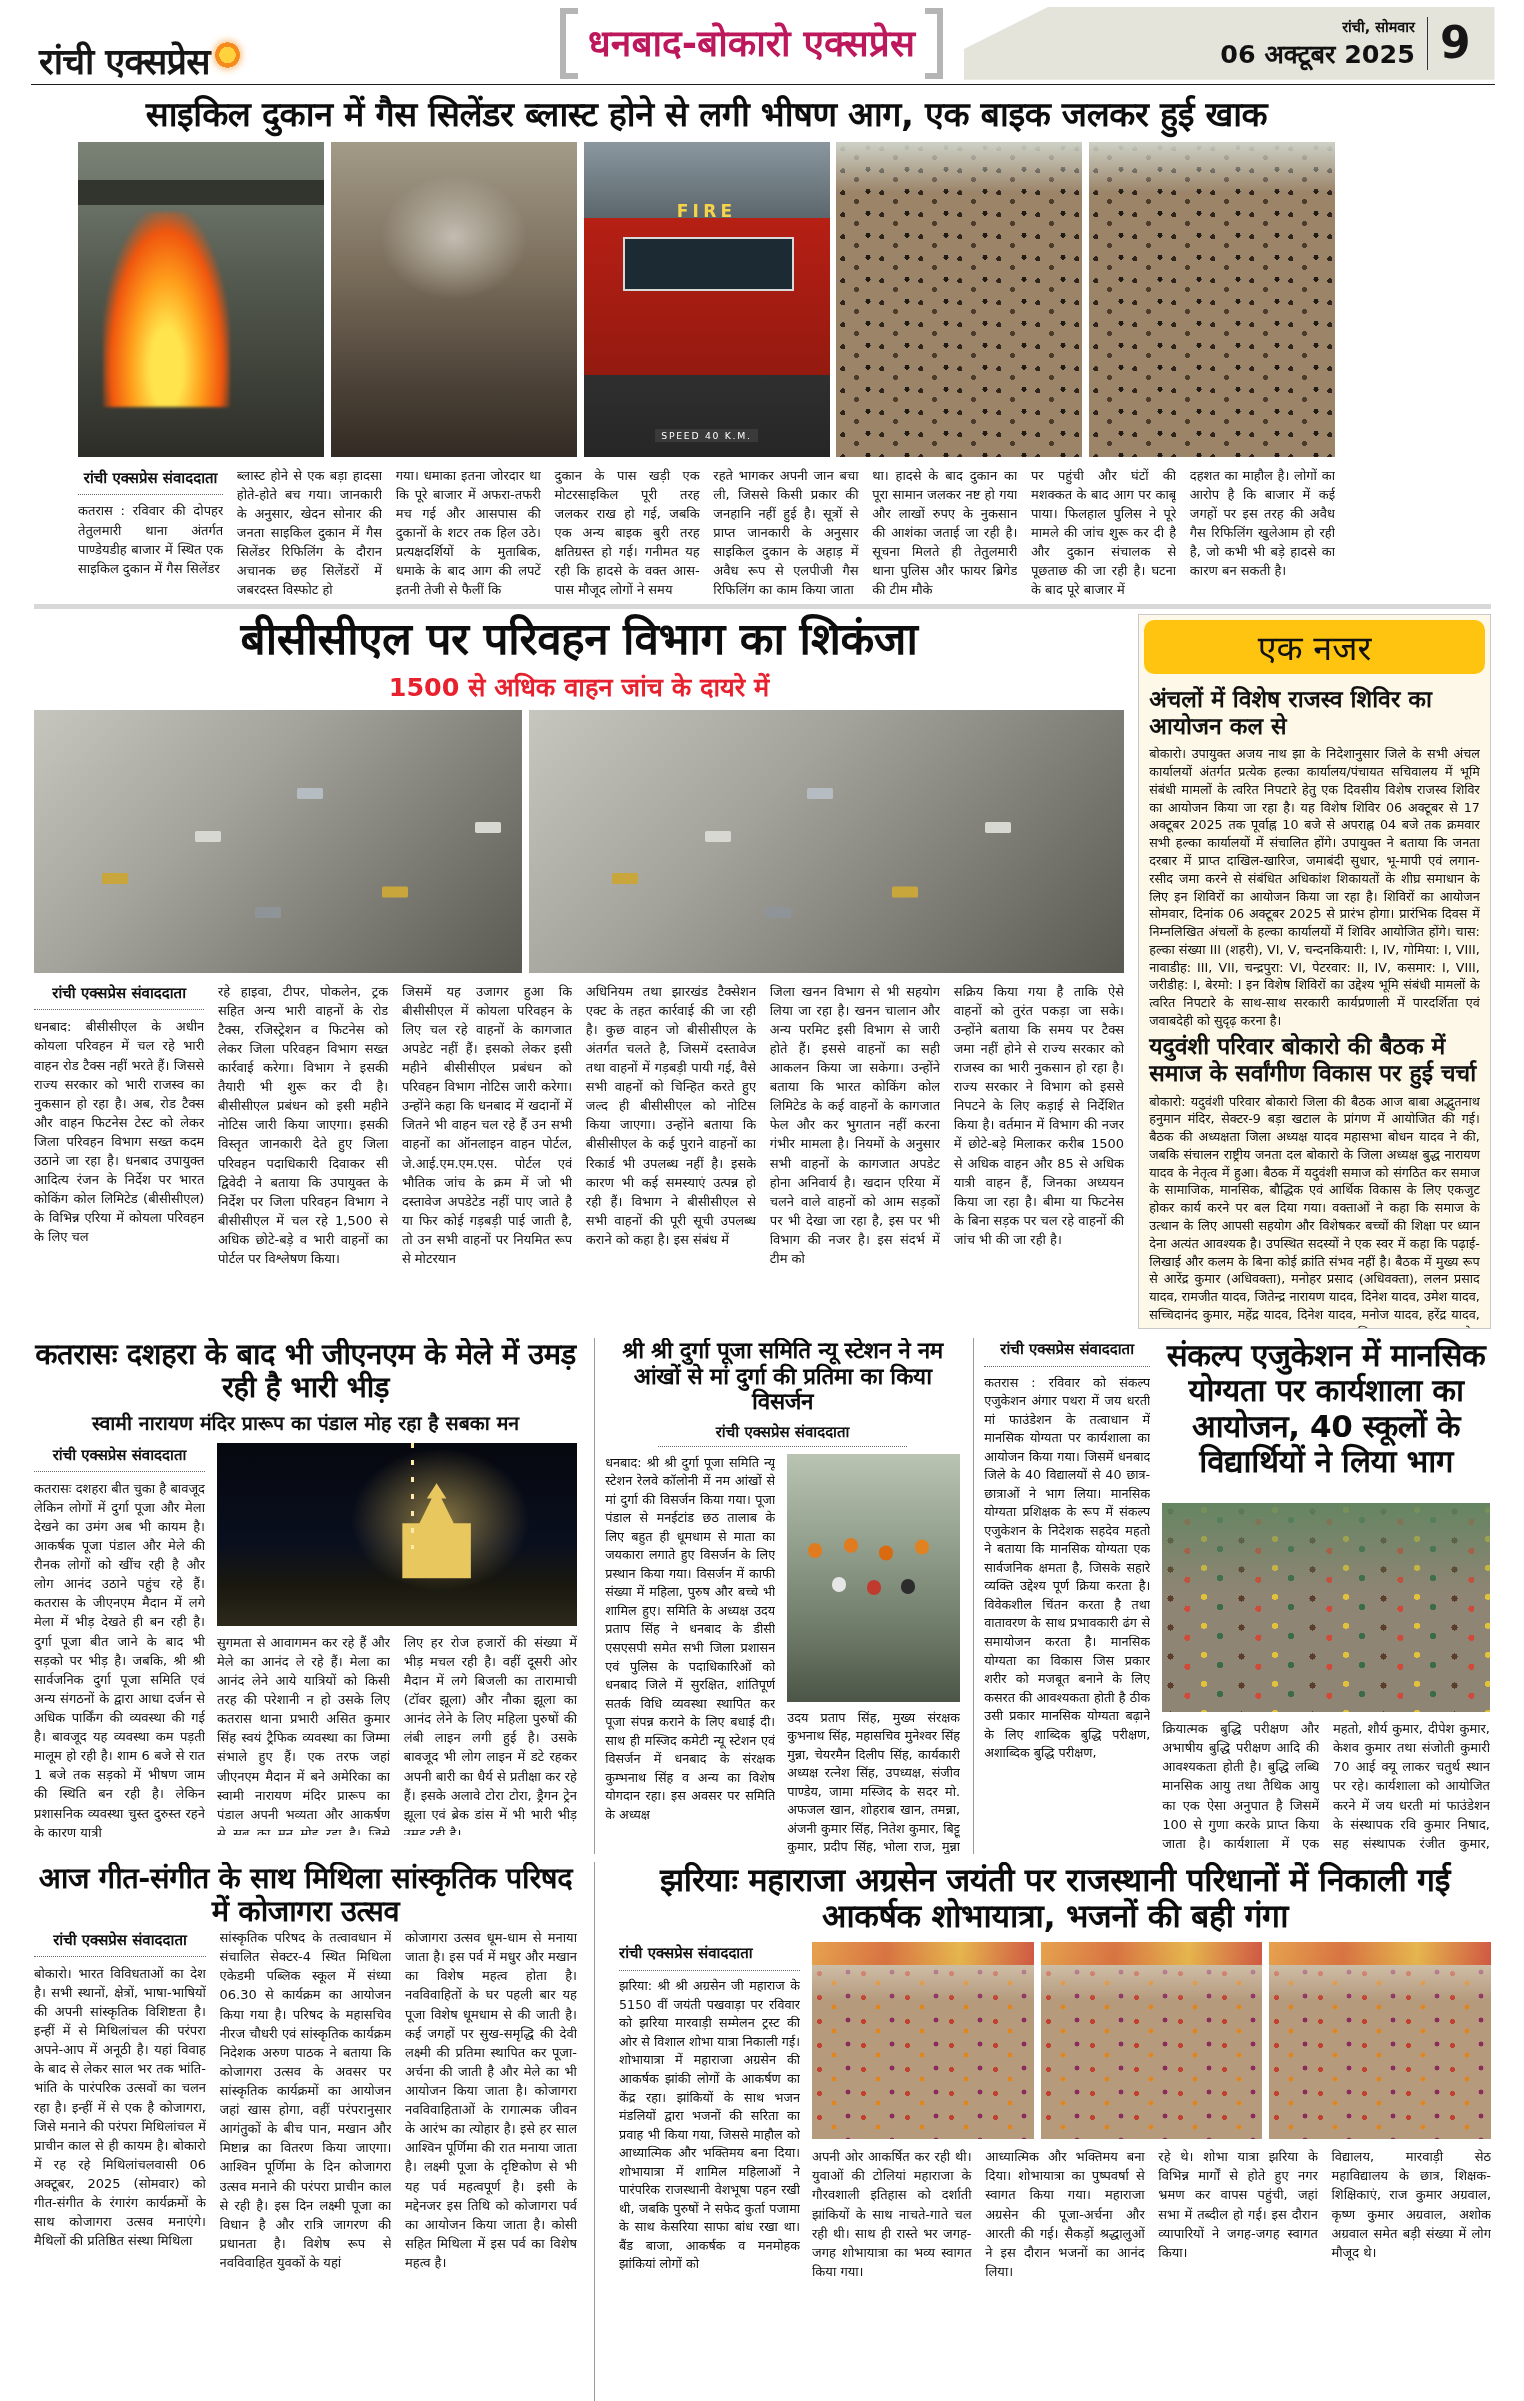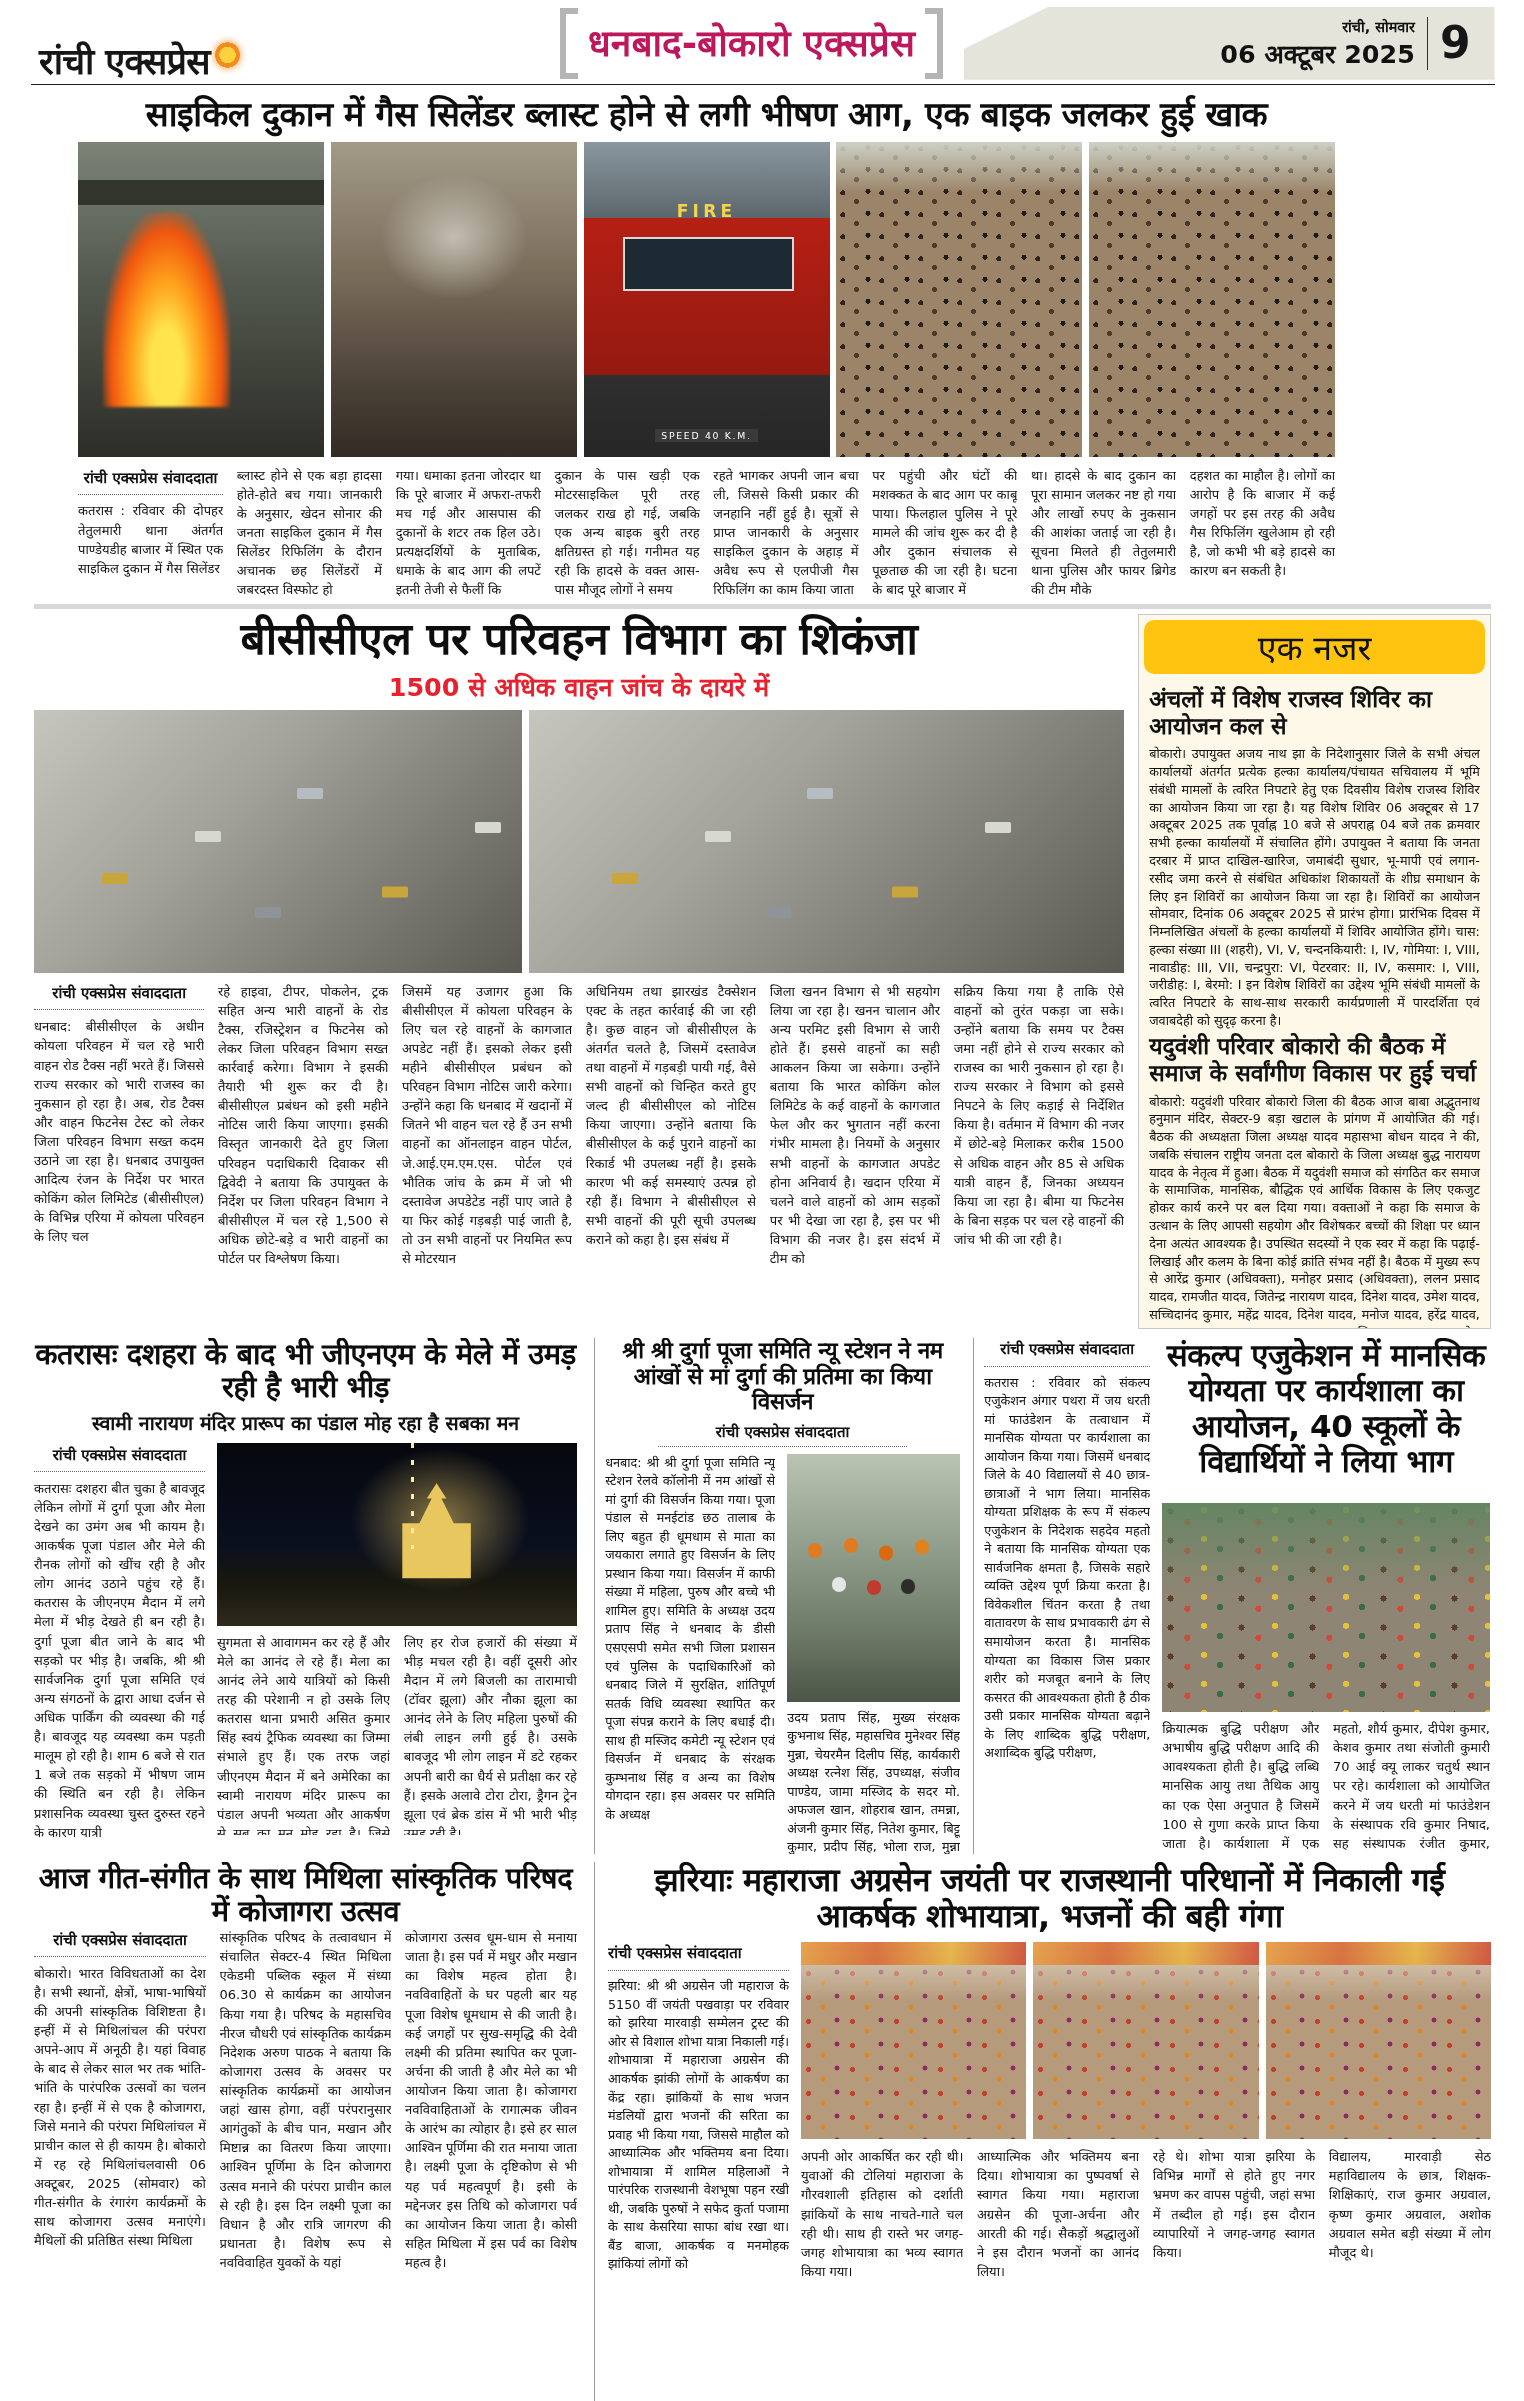--- a/index.html
+++ b/index.html
@@ -110,21 +110,21 @@
   #sec-sankalp h1{font-size:31px;margin-bottom:24px;}
   #sec-sankalp .ph{height:209px;margin-bottom:6.8px;}
   #sec-sankalp .wide .cols{height:207px;}
 
   
   #sec-kojagra{left:34px;top:1862px;width:543px;height:539px;}
   #sec-kojagra h1{font-size:29px;}
   .yellowbar{background:#ffc410;margin:6.8px 0;padding:4.2px 6.8px;font-size:19px;font-weight:bold;text-align:center;line-height:1.2;}
   #sec-kojagra .cols{height:412px;}
 
-  #sec-jharia{left:594px;top:1862px;width:897px;height:539px;border-left:0.8px solid #9a9a9a;padding-left:13px;box-sizing:border-box;}
+  #sec-jharia{left:594px;top:1862px;width:897px;height:539px;border-left:0.8px solid #9a9a9a;padding-left:24px;box-sizing:border-box;}
   #sec-jharia h1{font-size:32px;margin-bottom:6.8px;}
   #sec-jharia .split .narrow{width:181px;height:424px;overflow:hidden;text-align:justify;font-size:12.7px;line-height:1.46;}
   #sec-jharia .photorow{height:197px;margin-bottom:8.5px;}
   #sec-jharia .wide .cols{height:200px;}
   #sec-jharia .byline{text-align:left;white-space:nowrap;}
 </style>
 </head>
 <body>
 
 <div class="page">
@@ -176,24 +176,24 @@
       <div class="col">
           <p>गया। धमाका इतना जोरदार था कि पूरे बाजार में अफरा-तफरी मच गई और आसपास की दुकानों के शटर तक हिल उठे। प्रत्यक्षदर्शियों के मुताबिक, धमाके के बाद आग की लपटें इतनी तेजी से फैलीं कि</p>
         </div>
       <div class="col">
           <p>दुकान के पास खड़ी एक मोटरसाइकिल पूरी तरह जलकर राख हो गई, जबकि एक अन्य बाइक बुरी तरह क्षतिग्रस्त हो गई। गनीमत यह रही कि हादसे के वक्त आस-पास मौजूद लोगों ने समय</p>
         </div>
       <div class="col">
           <p>रहते भागकर अपनी जान बचा ली, जिससे किसी प्रकार की जनहानि नहीं हुई है। सूत्रों से प्राप्त जानकारी के अनुसार साइकिल दुकान के अहाड़ में अवैध रूप से एलपीजी गैस रिफिलिंग का काम किया जाता</p>
         </div>
       <div class="col">
+          <p>था। हादसे के बाद दुकान का पूरा सामान जलकर नष्ट हो गया और लाखों रुपए के नुकसान की आशंका जताई जा रही है। सूचना मिलते ही तेतुलमारी थाना पुलिस और फायर ब्रिगेड की टीम मौके</p>
+        </div>
+      <div class="col">
           <p>पर पहुंची और घंटों की मशक्कत के बाद आग पर काबू पाया। फिलहाल पुलिस ने पूरे मामले की जांच शुरू कर दी है और दुकान संचालक से पूछताछ की जा रही है। घटना के बाद पूरे बाजार में</p>
-        </div>
-      <div class="col">
-          <p>था। हादसे के बाद दुकान का पूरा सामान जलकर नष्ट हो गया और लाखों रुपए के नुकसान की आशंका जताई जा रही है। सूचना मिलते ही तेतुलमारी थाना पुलिस और फायर ब्रिगेड की टीम मौके</p>
         </div>
       <div class="col">
           <p>दहशत का माहौल है। लोगों का आरोप है कि बाजार में कई जगहों पर इस तरह की अवैध गैस रिफिलिंग खुलेआम हो रही है, जो कभी भी बड़े हादसे का कारण बन सकती है।</p>
         </div>
     </div>
   </section>
 
   <div class="rule" id="rule-1" style="left:34px;top:604px;width:1457px;"></div>
 
   <section id="sec-bccl">

